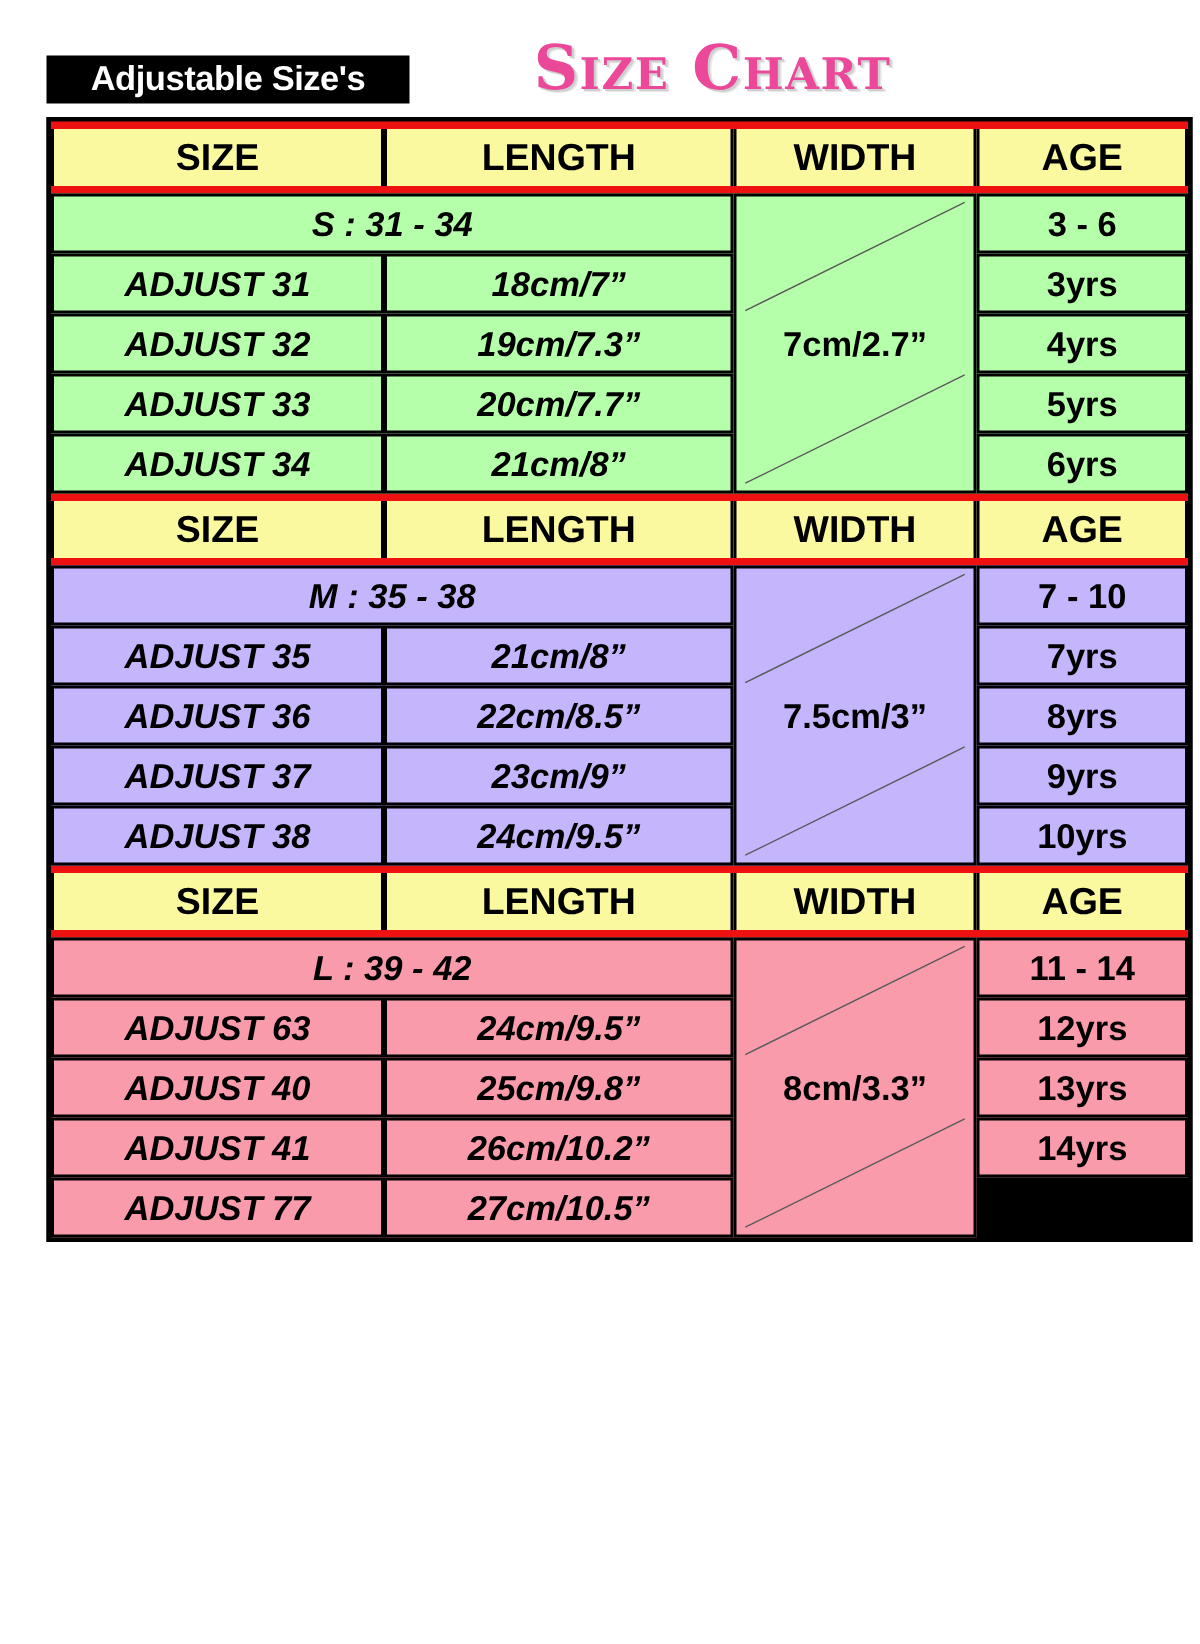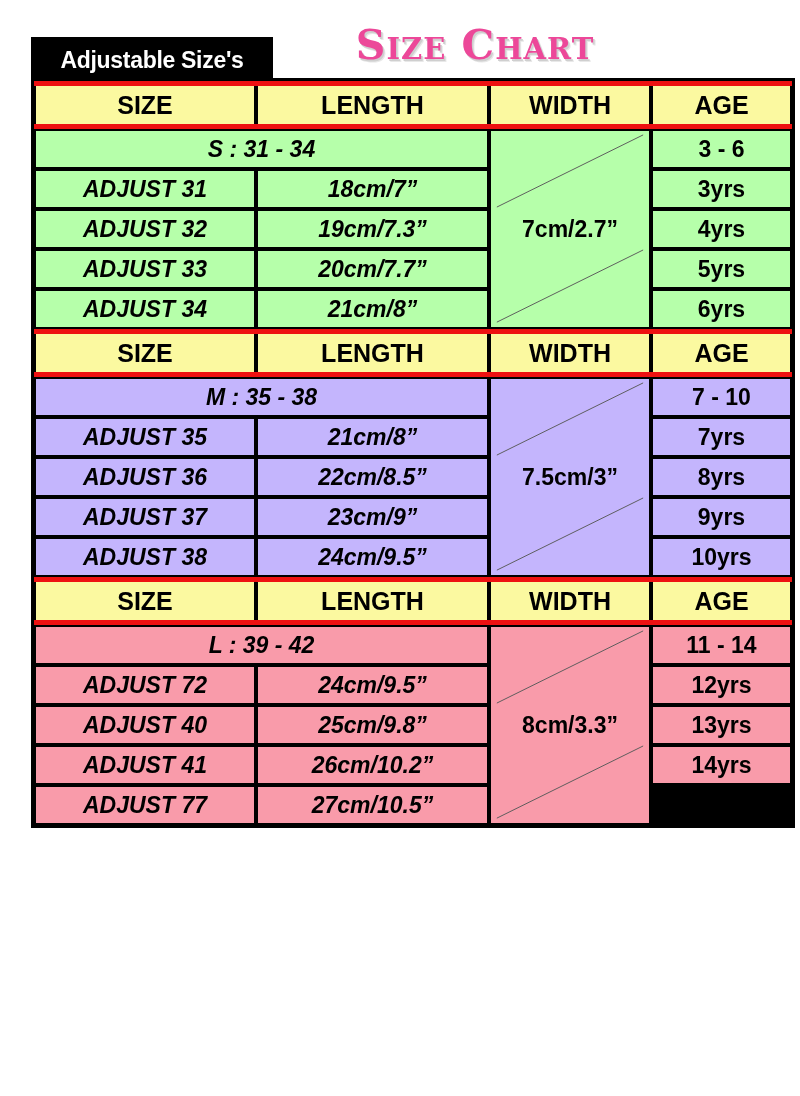--- a/index.html
+++ b/index.html
@@ -21,21 +21,21 @@
     left: 0;
     top: 0;
     width: 800px;
     height: 78px;
   }
   #adjustable-badge {
     position: absolute;
     left: 31px;
     top: 37px;
     width: 242px;
-    height: 49px;
+    height: 32px;
     background: #000000;
     color: #ffffff;
     font-size: 23px;
     font-weight: bold;
     letter-spacing: -0.3px;
     display: flex;
     align-items: center;
     justify-content: center;
     box-sizing: border-box;
     padding-bottom: 2px;
@@ -290,21 +290,21 @@
         <div class="cell hdr c-width">WIDTH</div>
         <div class="cell hdr c-age">AGE</div>
       </div>
       <div class="red-bar"></div>
       <div class="band">
         <div class="band-left">
           <div class="row">
             <div class="cell body-cell c-merged">L : 39 - 42</div>
           </div>
           <div class="row">
-            <div class="cell body-cell c-size">ADJUST 72</div>
+            <div class="cell body-cell c-size">ADJUST 63</div>
             <div class="cell body-cell c-length">24cm/9.5”</div>
           </div>
           <div class="row">
             <div class="cell body-cell c-size">ADJUST 40</div>
             <div class="cell body-cell c-length">25cm/9.8”</div>
           </div>
           <div class="row">
             <div class="cell body-cell c-size">ADJUST 41</div>
             <div class="cell body-cell c-length">26cm/10.2”</div>
           </div>

